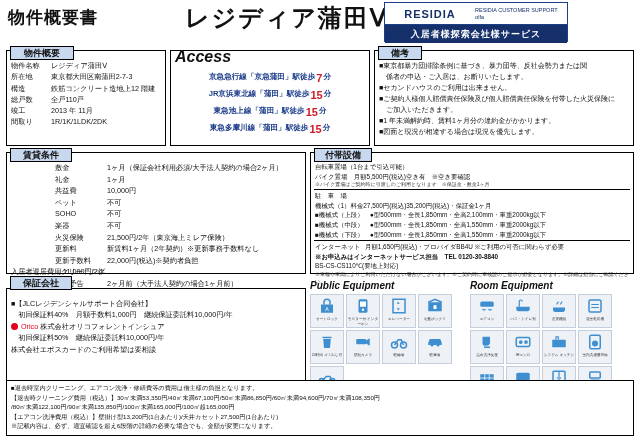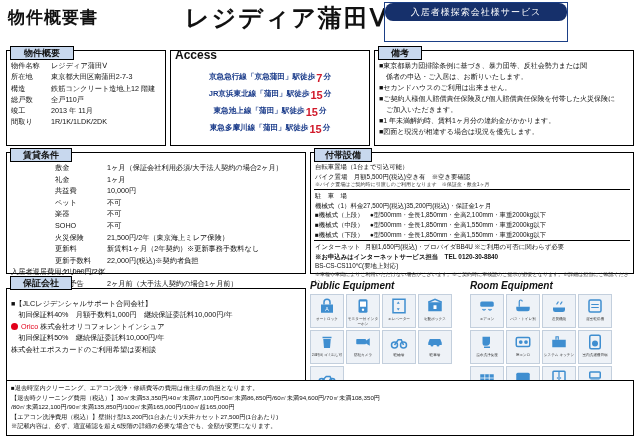--- a/index.html
+++ b/index.html
@@ -7,35 +7,35 @@
   .page{position:relative;width:572px;height:443px;box-sizing:border-box;}
 
   
   .header{position:relative;height:46px;background:#ffffff;}
   .hdr-title{position:absolute;left:8px;top:6px;font-size:17px;font-weight:bold;letter-spacing:1px;color:#111;}
   .hdr-main{position:absolute;left:185px;top:2px;font-size:24px;font-weight:bold;letter-spacing:2px;color:#111;}
   .hdr-right{position:absolute;right:4px;top:2px;width:184px;height:40px;border:1px solid #1b3f86;box-sizing:border-box;background:#fff;}
   .hdr-right .r1{display:flex;align-items:center;height:21px;border-bottom:1px solid #1b3f86;}
   .hdr-right .r1 .brand{flex:1;text-align:center;font-size:11px;font-weight:bold;color:#16306b;letter-spacing:1px;}
   .hdr-right .r1 .sub{flex:1;font-size:5.5px;color:#16306b;line-height:1.15;padding-right:2px;}
-  .hdr-right .r2{display:flex;align-items:center;justify-content:center;height:18px;background:#16306b;color:#fff;font-size:9px;font-weight:normal;letter-spacing:1px;border-radius:8px;}
+  .hdr-right .r2{display:flex;align-items:center;justify-content:center;height:18px;background:#16306b;color:#fff;font-size:9px;font-weight:bold;letter-spacing:1px;}
 
   
   .box{position:absolute;border:1px solid #000;box-sizing:border-box;background:#fff;}
   .box-title{position:absolute;background:#c8d8ee;border:1px solid #000;font-size:9px;font-weight:bold;text-align:center;line-height:13px;height:14px;box-sizing:border-box;}
 
   
   #gaiyo{left:6px;top:50px;width:160px;height:96px;}
   #gaiyo-title{left:10px;top:46px;width:64px;}
   .kv{font-size:7.2px;line-height:11.3px;padding:0 4px;white-space:nowrap;}
   .kv .k{display:inline-block;width:40px;}
 
   
   #access{left:170px;top:50px;width:200px;height:96px;}
-  #access-title{position:absolute;left:175px;top:48px;font-size:12px;font-weight:bold;background:transparent;border:none;}
+  #access-title{position:absolute;left:175px;top:48px;font-size:16px;font-weight:bold;font-style:italic;background:transparent;border:none;}
   .acc-row{display:flex;align-items:flex-start;justify-content:center;margin-top:5px;font-size:7.6px;color:#1a3b8a;font-weight:bold;}
   .acc-line{color:#1a3b8a;}
   .acc-min{color:#d11a2a;font-size:11px;font-weight:bold;margin:0 1px;}
   .acc-fun{font-size:7.6px;color:#1a3b8a;}
 
   
   #bikou{left:374px;top:50px;width:260px;height:96px;}
   #bikou-title{left:378px;top:46px;width:44px;}
   .bk{font-size:7px;line-height:11px;padding:0 4px;}
 
@@ -77,20 +77,24 @@
 </style>
 </head>
 <body>
 
 <div class="page">
 
   <div class="header">
     <div class="hdr-title">物件概要書</div>
     <div class="hdr-main">レジディア蒲田Ⅴ</div>
     <div class="hdr-right">
+      <div class="r1">
+        <div class="brand">RESIDIA</div>
+        <div class="sub">RESIDIA CUSTOMER SUPPORT αlfa</div>
+      </div>
       <div class="r2">入居者様探索会社様サービス</div>
     </div>
   </div>
 
   <div class="box" id="gaiyo">
     <div style="height:9px"></div>
     <div class="kv"><span class="k">物件名称</span><span>レジディア蒲田Ⅴ</span></div>
     <div class="kv"><span class="k">所在地</span><span>東京都大田区南蒲田2-7-3</span></div>
     <div class="kv"><span class="k">構造</span><span>鉄筋コンクリート造地上12 階建</span></div>
     <div class="kv"><span class="k">総戸数</span><span>全戸110戸</span></div>
@@ -139,22 +143,22 @@
     <div class="bk">■図面と現況が相違する場合は現況を優先します。</div>
   </div>
   <div class="box-title" id="bikou-title">備考</div>
 
   <div class="box" id="chintai">
     <div style="height:9px"></div>
     <div class="ct"><span class="k">敷金</span><span>1ヶ月（保証会社利用必須/大手法人契約の場合2ヶ月）</span></div>
     <div class="ct"><span class="k">礼金</span><span>1ヶ月</span></div>
     <div class="ct"><span class="k">共益費</span><span>10,000円</span></div>
     <div class="ct"><span class="k">ペット</span><span>不可</span></div>
+    <div class="ct"><span class="k">SOHO</span><span>不可</span></div>
     <div class="ct"><span class="k">楽器</span><span>不可</span></div>
-    <div class="ct"><span class="k">SOHO</span><span>不可</span></div>
     <div class="ct"><span class="k">火災保険</span><span>21,500円/2年（東京海上ミレア保険）</span></div>
     <div class="ct"><span class="k">更新料</span><span>新賃料1ヶ月（2年契約）※更新事務手数料なし</span></div>
     <div class="ct"><span class="k">更新手数料</span><span>22,000円(税込)※契約者負担</span></div>
     <div class="ct"><span class="kk">入居者退居費用クリーニング</span><span>11,000円/2年</span></div>
     <div class="ct"><span class="k">解約予告</span><span>2ヶ月前（大手法人契約の場合1ヶ月前）</span></div>
   </div>
   <div class="box-title" id="chintai-title">賃貸条件</div>
 
   <div class="box" id="futai">
     <div style="height:9px"></div>

